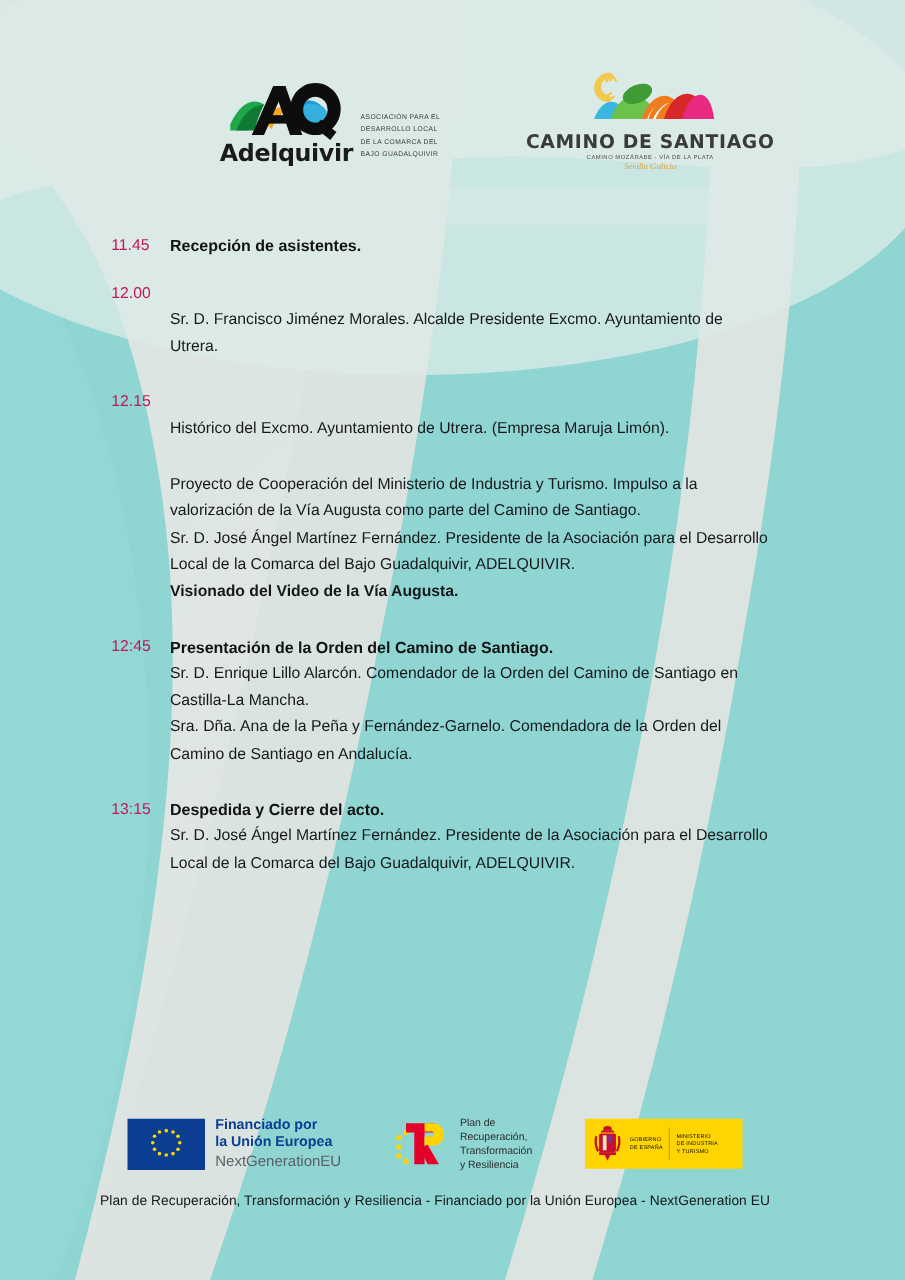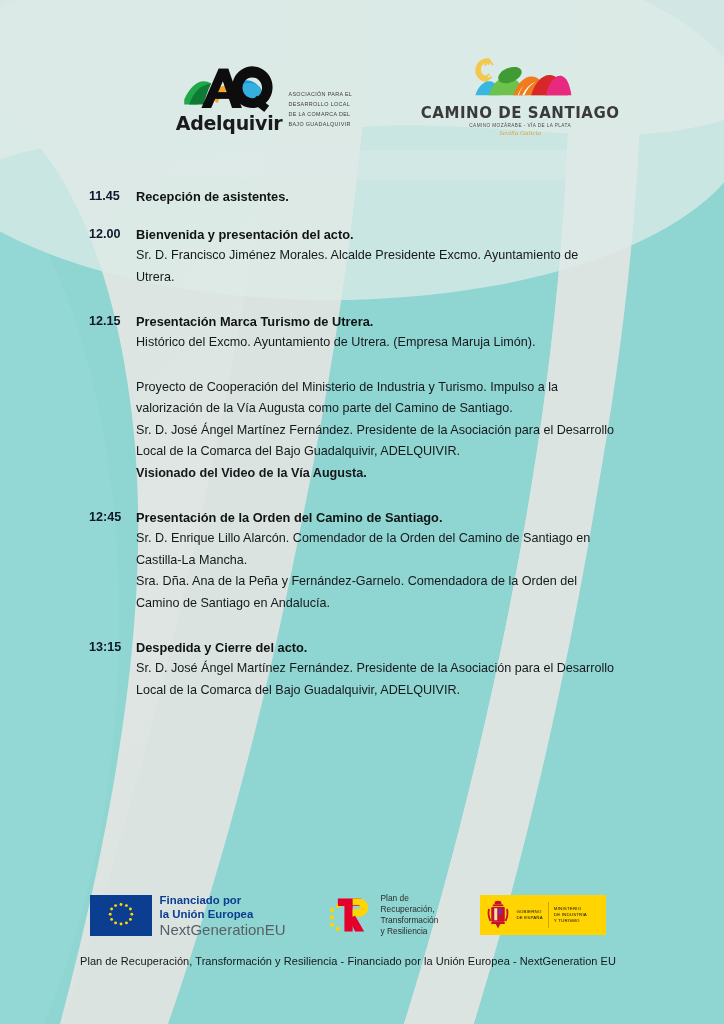--- a/index.html
+++ b/index.html
@@ -50,21 +50,21 @@
   
   .program{
     position:absolute;left:89px;top:186px;width:576px;
     color:#16191c;
   }
   .item{margin-bottom:17px;}
   .item:last-child{margin-bottom:0;}
   .row{display:flex;align-items:flex-start;}
   .time{
     width:45px;flex:0 0 45px;
-    font-size:12.6px;line-height:21px;color:#0f172a;font-weight:700;
+    font-size:12.6px;line-height:21px;color:#be185d;font-weight:400;
   }
   .headline{
     font-size:12.8px;line-height:21px;font-weight:bold;color:#101314;
     padding-left:2px;
   }
   .body-lines{margin-left:45px;padding-left:2px;}
   .ln{
     font-size:12.6px;line-height:21.5px;color:#16191c;
     text-align:justify;text-justify:inter-word;
   }
@@ -78,21 +78,21 @@
     display:flex;flex-direction:column;align-items:center;
   }
   .badges{display:flex;align-items:center;gap:42px;}
   .badge{display:flex;align-items:center;}
   .eu-flag{
     width:62px;height:41px;background:#0b3d91;position:relative;flex:0 0 62px;
   }
   .eu-stars{position:absolute;inset:0;}
   .eu-text{margin-left:8px;}
   .eu-l1{font-weight:bold;font-size:11.4px;line-height:13.6px;color:#0b3d91;white-space:nowrap;}
-  .eu-l2{font-size:15px;line-height:13px;color:#5a5f66;margin-top:2px;white-space:nowrap;}
+  .eu-l2{font-size:12px;line-height:13px;color:#5a5f66;margin-top:2px;white-space:nowrap;}
   .tr-mark{width:46px;height:44px;flex:0 0 46px;}
   .tr-text{margin-left:7px;}
   .tr-text div{font-size:8.4px;line-height:10.8px;color:#2c2c2c;white-space:nowrap;}
   .gob{
     width:126px;height:40px;background:#ffd400;display:flex;align-items:center;
     padding:0 5px;box-sizing:border-box;gap:5px;
   }
   .gob-shield{width:26px;height:30px;flex:0 0 26px;}
   .gob-col{display:flex;flex-direction:column;justify-content:center;}
   .gob-col div{font-size:4.4px;line-height:6px;color:#111;letter-spacing:0.18px;white-space:nowrap;}
@@ -219,31 +219,29 @@
   <div class="program" id="program">
       <div class="item">
         <div class="row">
           <div class="time">11.45</div>
           <div class="headline">Recepción de asistentes.</div>
         </div>
       </div>
       <div class="item gap-lg">
         <div class="row">
           <div class="time">12.00</div>
-          <div class="headline">Bienvenida y presentación del acto.</div>
         </div>
         <div class="body-lines">
           <div class="ln nojust">Sr. D. Francisco Jiménez Morales. Alcalde Presidente Excmo. Ayuntamiento de</div>
           <div class="ln nojust">Utrera.</div>
         </div>
       </div>
       <div class="item gap-lg">
         <div class="row">
           <div class="time">12.15</div>
-          <div class="headline">Presentación Marca Turismo de Utrera.</div>
         </div>
         <div class="body-lines">
           <div class="ln nojust">Histórico del Excmo. Ayuntamiento de Utrera. (Empresa Maruja Limón).</div>
         </div>
       </div>
       <div class="item gap-lg">
         <div class="body-lines">
           <div class="ln">Proyecto de Cooperación del Ministerio de Industria y Turismo. Impulso a la</div>
           <div class="ln nojust">valorización de la Vía Augusta como parte del Camino de Santiago.</div>
           <div class="ln nojust">Sr. D. José Ángel Martínez Fernández. Presidente de la Asociación para el Desarrollo</div>

